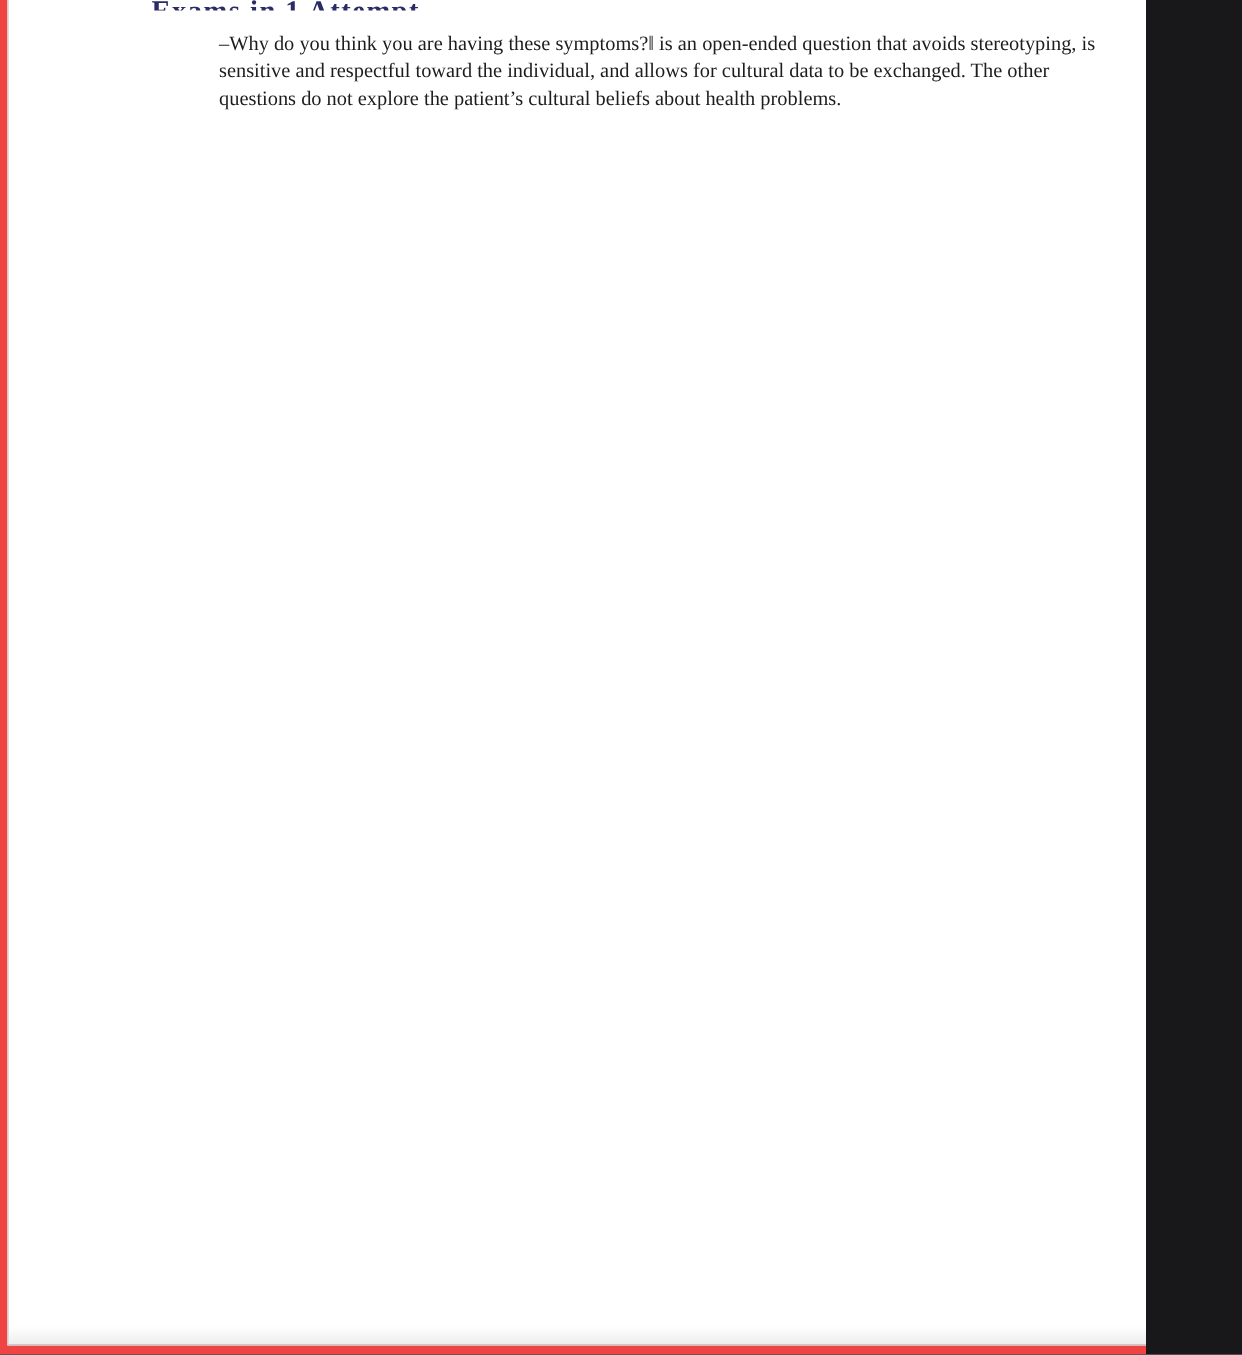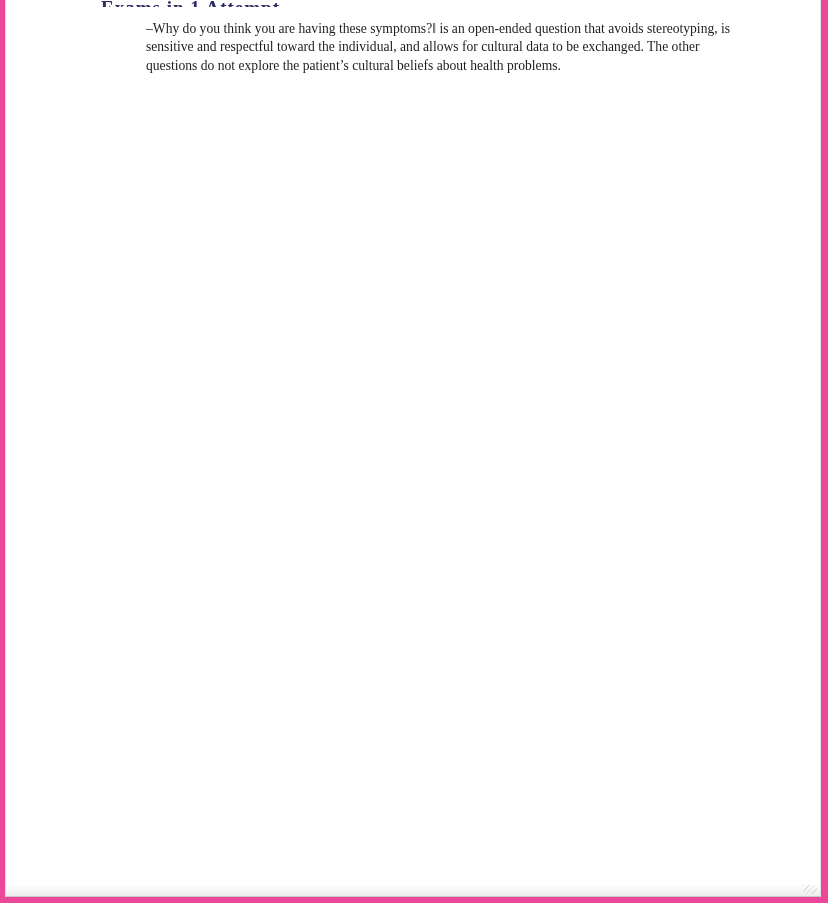--- a/index.html
+++ b/index.html
@@ -2,23 +2,23 @@
 <html><head>
 <meta charset="utf-8">
 <style>
   html, body {
     margin: 0;
     padding: 0;
     background: #18181b;
   }
   .stage {
     position: relative;
-    width: 828px;
+    width: 764px;
     height: 903px;
-    background: #ec4899;
+    background: #ef4444;
     overflow: hidden;
     font-family: "Liberation Serif", serif;
   }
   .page {
     position: absolute;
     left: 5px;
     top: 0;
     width: 816px;
     height: 897px;
     background: #ffffff;

